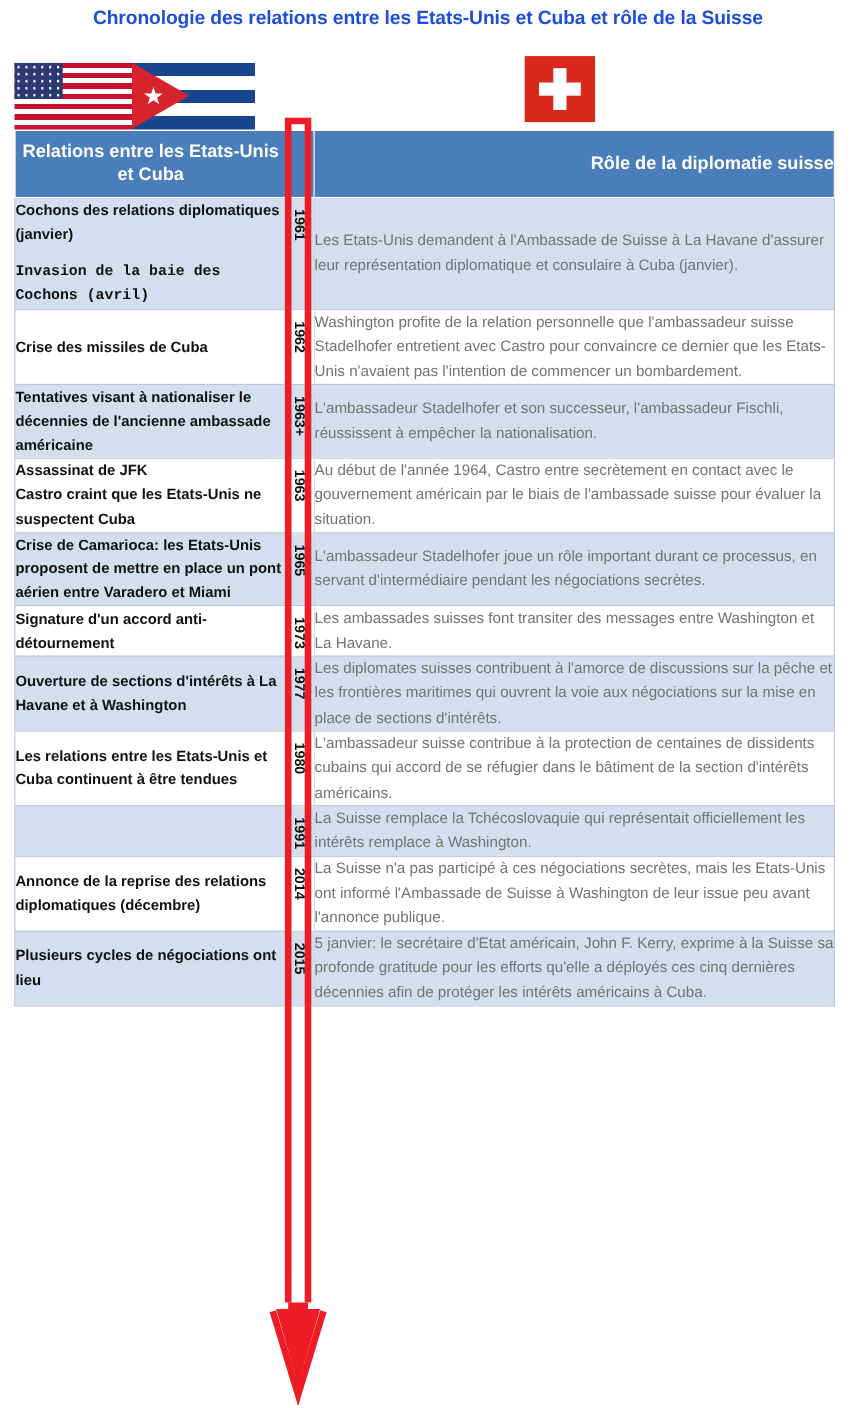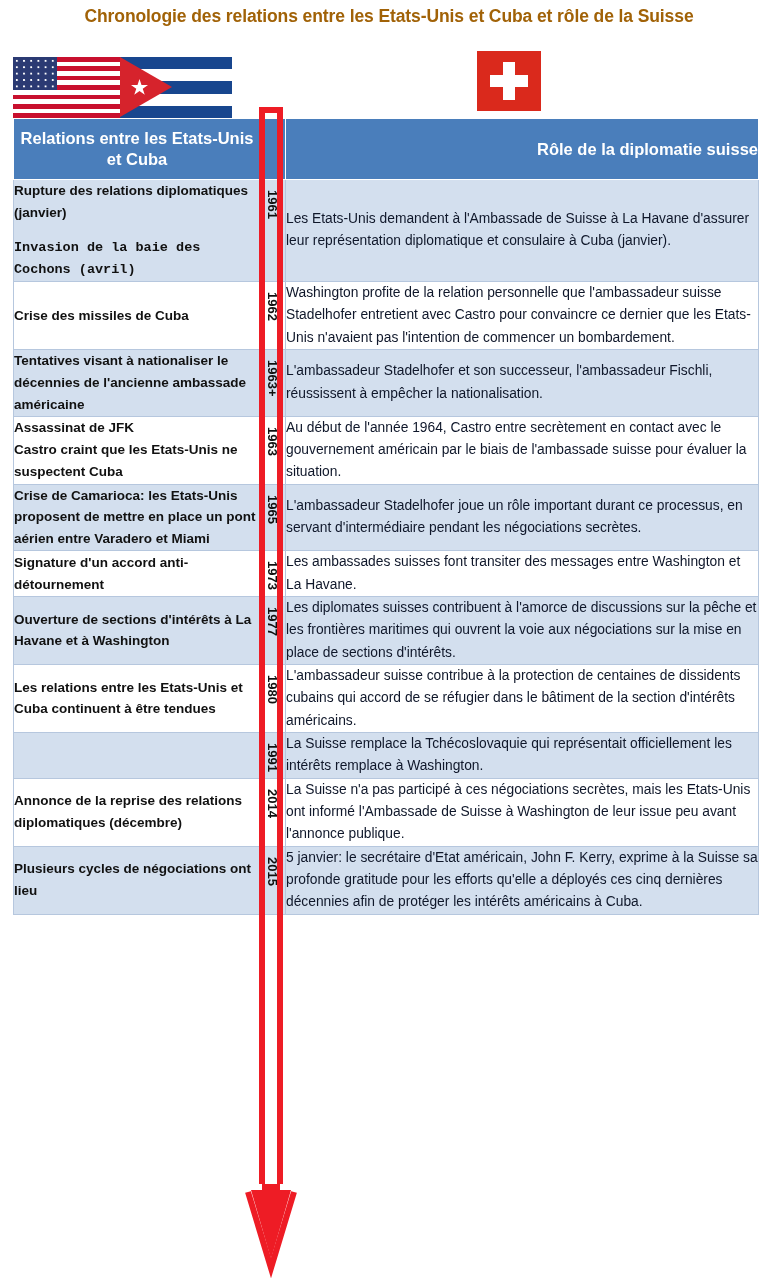--- a/index.html
+++ b/index.html
@@ -17,21 +17,21 @@
 
   
   #title {
     position: absolute;
     left: 0;
     top: 6px;
     width: 778px;
     text-align: center;
     font-size: 17.5px;
     font-weight: bold;
-    color: #a16207;
+    color: #1d4ed8;
     letter-spacing: -0.1px;
   }
 
   
   #flags-left {
     position: absolute;
     left: 13px;
     top: 57px;
     width: 220px;
     height: 61px;
@@ -176,21 +176,21 @@
     line-height: 1;
     display: block;
     position: absolute;
     left: 50%;
     top: 10px;
     transform: translateX(-50%);
   }
   .cell-right {
     width: 472px;
     font-size: 13.8px;
-    color: #0f172a;
+    color: #737373;
     line-height: 1.62;
     padding: 9px 10px 9px 11px;
     border-top: 1px solid #b6c7de;
     border-bottom: 1px solid #b6c7de;
     border-right: 1px solid #b6c7de;
     border-left: 1px solid #b6c7de;
   }
 
   
   #arrow {
@@ -230,21 +230,21 @@
   <thead>
     <tr>
       <th class="th-cell th-left">Relations entre les Etats-Unis et Cuba</th>
       <th class="th-cell th-gap"></th>
       <th class="th-cell th-right">Rôle de la diplomatie suisse</th>
     </tr>
   </thead>
   <tbody id="tbody">
       <tr class="row-alt">
         <td class="cell-left">
-          <div>Rupture des relations diplomatiques (janvier)</div>
+          <div>Cochons des relations diplomatiques (janvier)</div>
           <div style="margin-top: 1em; font-family: Liberation Mono, monospace;">Invasion de la baie des Cochons (avril)</div>
         </td>
         <td class="cell-year">
           <span class="year-rot">1961</span>
         </td>
         <td class="cell-right">
           <div>Les Etats-Unis demandent à l'Ambassade de Suisse à La Havane d'assurer leur représentation diplomatique et consulaire à Cuba (janvier).</div>
         </td>
       </tr>
       <tr class="row-plain">

